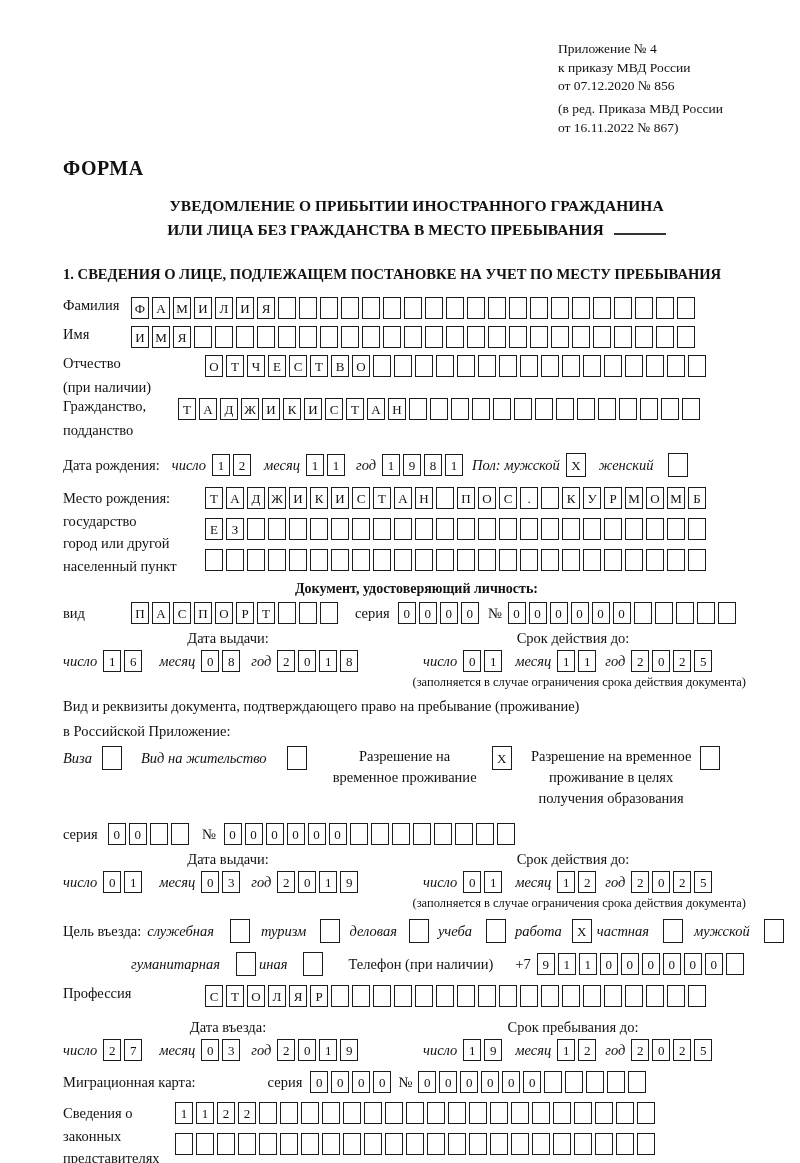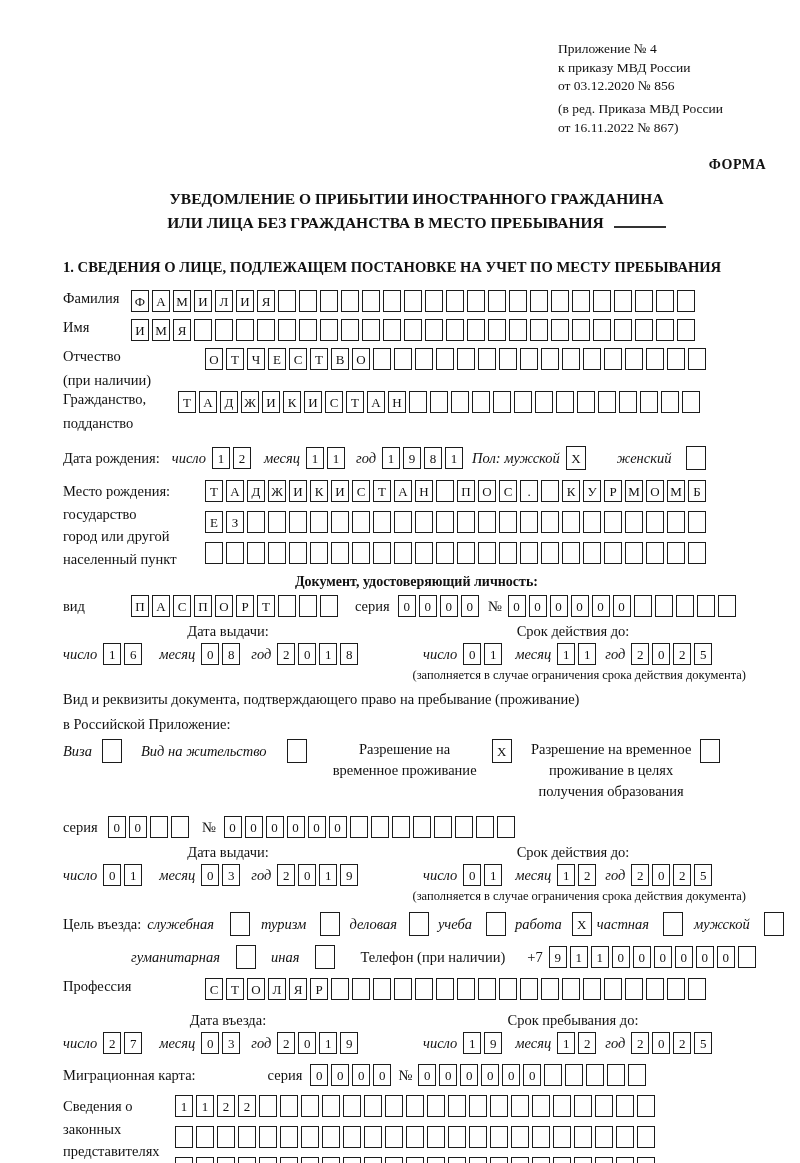--- a/index.html
+++ b/index.html
@@ -4,21 +4,21 @@
 <style>
   html,body{margin:0;padding:0;background:#888;}
   .page{
     width:800px;height:1163px;background:#ffffff;color:#111;
     font-family:"Liberation Serif","DejaVu Serif",serif;
     font-size:14.5px;box-sizing:border-box;
     padding:40px 30px 0 63px;position:relative;overflow:hidden;
   }
   .hdr{margin-left:auto;width:212px;font-size:13.5px;line-height:1.38;}
   .hdr .grp2{margin-top:4px;}
-  .forma{text-align:right;font-weight:bold;margin-top:20px;padding-right:4px;font-size:14px;letter-spacing:.5px;}
+  .forma{font-weight:bold;margin-top:20px;padding-right:4px;font-size:20px;letter-spacing:.5px;}
   .title{text-align:center;font-weight:bold;font-size:15.5px;line-height:1.55;margin-top:14px;}
   .uline{display:inline-block;width:52px;border-bottom:2px solid #333;margin-left:10px;vertical-align:baseline;height:14px;}
   .sec{font-weight:bold;font-size:14.6px;margin-top:24px;margin-bottom:14px;}
   .row{display:flex;align-items:flex-start;margin-top:7px;}
   .cells{display:flex;flex-wrap:nowrap;}
   .cell{
     flex:none;width:16px;height:20px;border:1.5px solid #1c1c1c;margin-right:3px;
     display:inline-flex;align-items:center;justify-content:center;
     font-size:13px;line-height:1;background:#fff;
   }
@@ -35,21 +35,21 @@
   .optlbl{display:block;text-align:center;line-height:1.45;}
 </style>
 </head>
 <body>
 
 <div class="page">
 
   <div class="hdr">
     <div>Приложение № 4</div>
     <div>к приказу МВД России</div>
-    <div>от 03.12.2020 № 856</div>
+    <div>от 07.12.2020 № 856</div>
     <div class="grp2">(в ред. Приказа МВД России</div>
     <div>от 16.11.2022 № 867)</div>
   </div>
 
   <div class="forma">ФОРМА</div>
 
   <div class="title">
     <div>УВЕДОМЛЕНИЕ О ПРИБЫТИИ ИНОСТРАННОГО ГРАЖДАНИНА</div>
     <div><span>ИЛИ ЛИЦА БЕЗ ГРАЖДАНСТВА В МЕСТО ПРЕБЫВАНИЯ</span><span class="uline"></span></div>
   </div>
@@ -213,21 +213,21 @@
           <span class="cell">8</span>
           <span class="cell">1</span>
         </span>
       </span>
     <span class="dgrp" style="margin-left:6px">
         <span class="lbl">Пол: мужской</span>
         <span class="cells cbx">
           <span class="cell">X</span>
         </span>
       </span>
-    <span class="dgrp" style="margin-left:28px">
+    <span class="dgrp" style="margin-left:10px">
         <span class="lbl">женский</span>
         <span class="cells cbx" style="margin-left:8px">
           <span class="cell"></span>
         </span>
       </span>
   </div>
 
   <div class="row" style="margin-top:10px">
     <span class="lbl w142" style="line-height:1.55">
       <span style="display:block">Место рождения:</span>
@@ -555,21 +555,21 @@
       </span>
   </div>
 
   <div class="row" style="margin-top:9px;align-items:center">
     <span class="dgrp" style="margin-left:68px">
         <span class="lbl">гуманитарная</span>
         <span class="cells cbx" style="margin-left:10px">
           <span class="cell"></span>
         </span>
       </span>
-    <span class="dgrp" style="margin-left:12px">
+    <span class="dgrp" style="margin-left:0">
         <span class="lbl">иная</span>
         <span class="cells cbx" style="margin-left:10px">
           <span class="cell"></span>
         </span>
       </span>
     <span class="lbl" style="margin-left:22px">Телефон (при наличии)</span>
     <span class="lbl" style="margin-left:22px;margin-right:6px">+7</span>
     <span class="cells">
         <span class="cell">9</span>
         <span class="cell">1</span>

